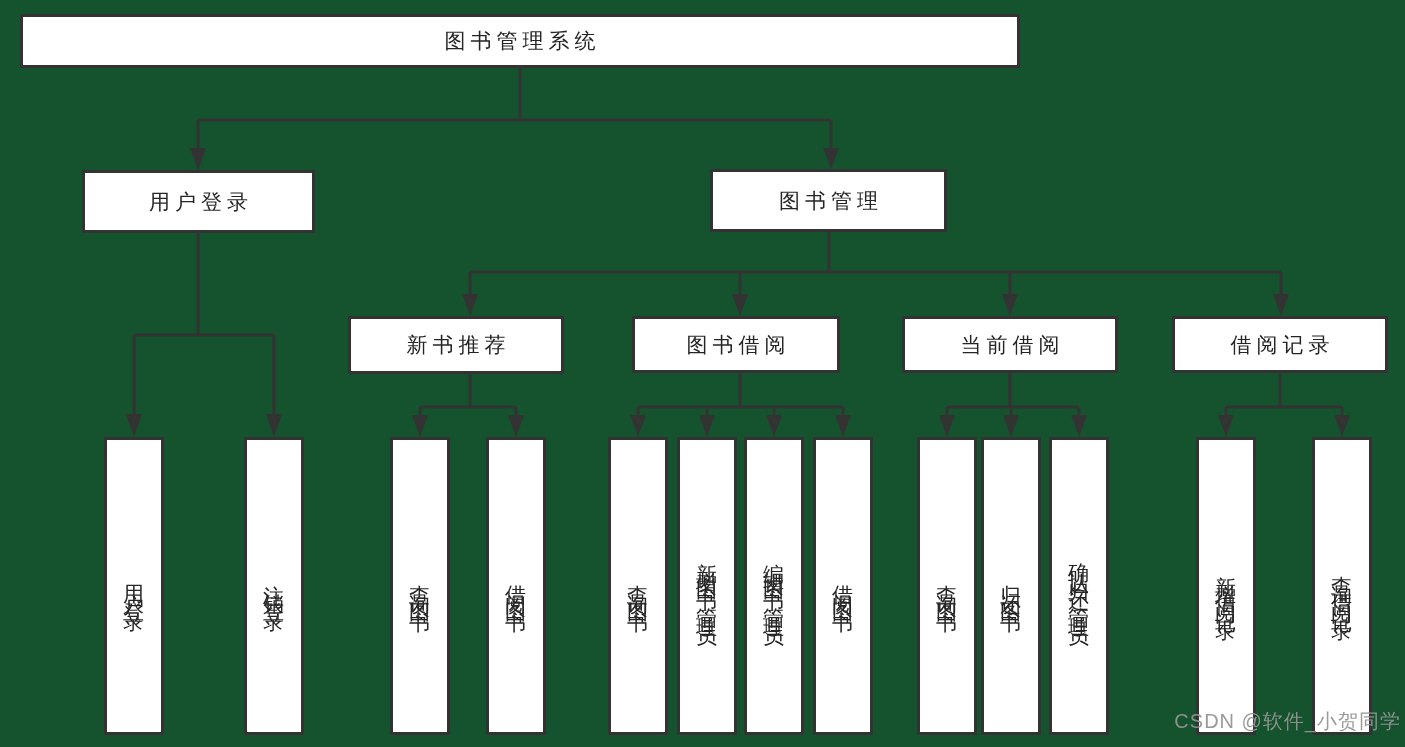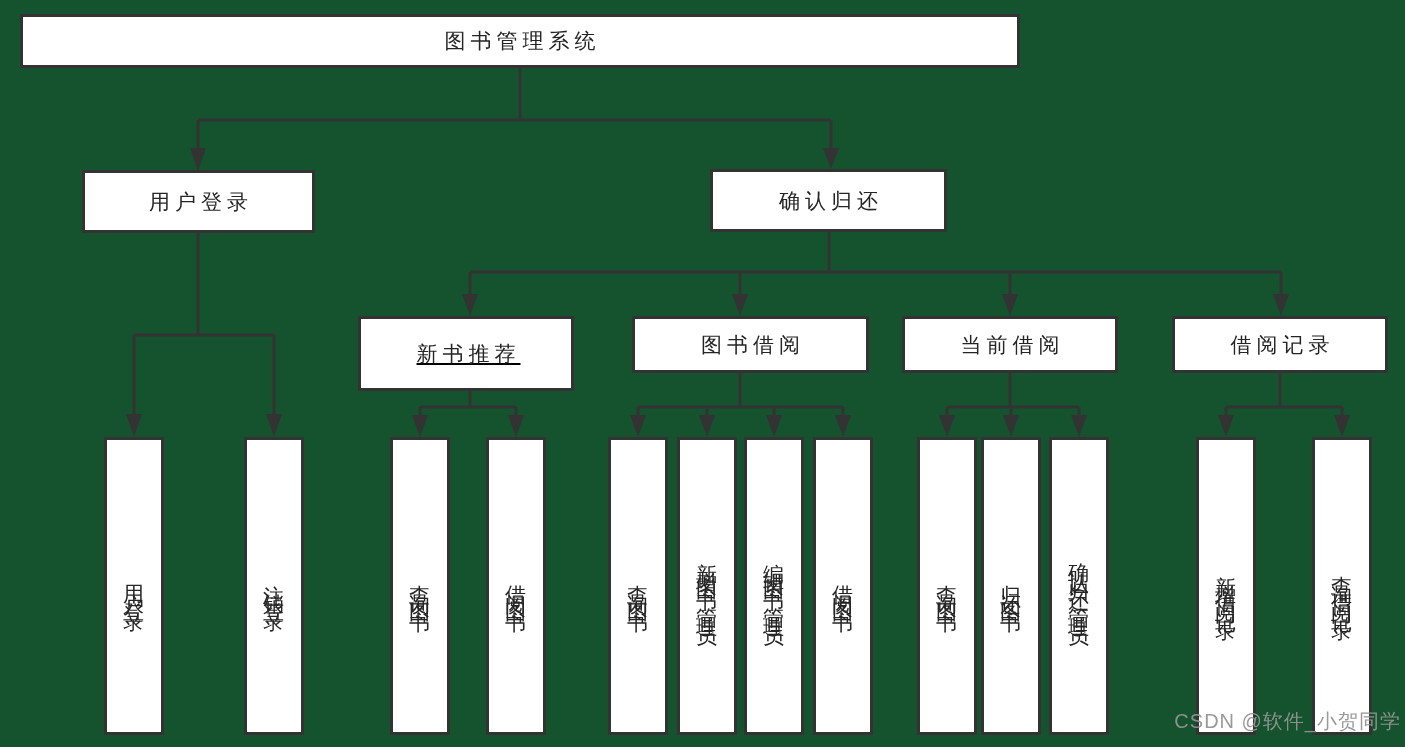--- a/index.html
+++ b/index.html
@@ -30,22 +30,22 @@
     text-orientation:mixed;
     font-size:21px;
     letter-spacing:9px;
     color:#252525;
     line-height:1;
   }
   
   .n-root{left:20px;top:14px;width:1000px;height:54px;}
   .n-ul{left:82px;top:170px;width:233px;height:63px;}
   .n-bm{left:710px;top:169px;width:237px;height:63px;}
-  .n-l3a{left:358px;top:316px;width:216px;height:75px;text-decoration:underline;}
-  .n-l3b{left:632px;top:316px;width:237px;height:57px;}
+  .n-l3a{left:348px;top:316px;width:216px;height:58px;}
+  .n-l3b{left:632px;top:316px;width:208px;height:57px;}
   .n-l3c{left:902px;top:316px;width:216px;height:57px;align-items:center;}
   .n-l3d{left:1172px;top:316px;width:216px;height:57px;}
   .leaf{top:437px;width:60px;height:298px;}
   .n-g1a{left:104px;} .n-g1b{left:244px;}
   .n-g2a{left:390px;} .n-g2b{left:486px;}
   .n-g3a{left:608px;} .n-g3b{left:677px;} .n-g3c{left:744px;} .n-g3d{left:813px;}
   .n-g4a{left:917px;} .n-g4b{left:981px;} .n-g4c{left:1049px;}
   .n-g5a{left:1196px;} .n-g5b{left:1312px;}
   #watermark{
     position:absolute;
@@ -109,21 +109,21 @@
   </svg>
 
   <div class="box n-root">
     <span class="hlabel">图书管理系统</span>
   </div>
 
   <div class="box n-ul">
     <span class="hlabel">用户登录</span>
   </div>
   <div class="box n-bm">
-    <span class="hlabel">确认归还</span>
+    <span class="hlabel">图书管理</span>
   </div>
 
   <div class="box n-l3a">
     <span class="hlabel">新书推荐</span>
   </div>
   <div class="box n-l3b">
     <span class="hlabel">图书借阅</span>
   </div>
   <div class="box n-l3c">
     <span class="hlabel">当前借阅</span>

